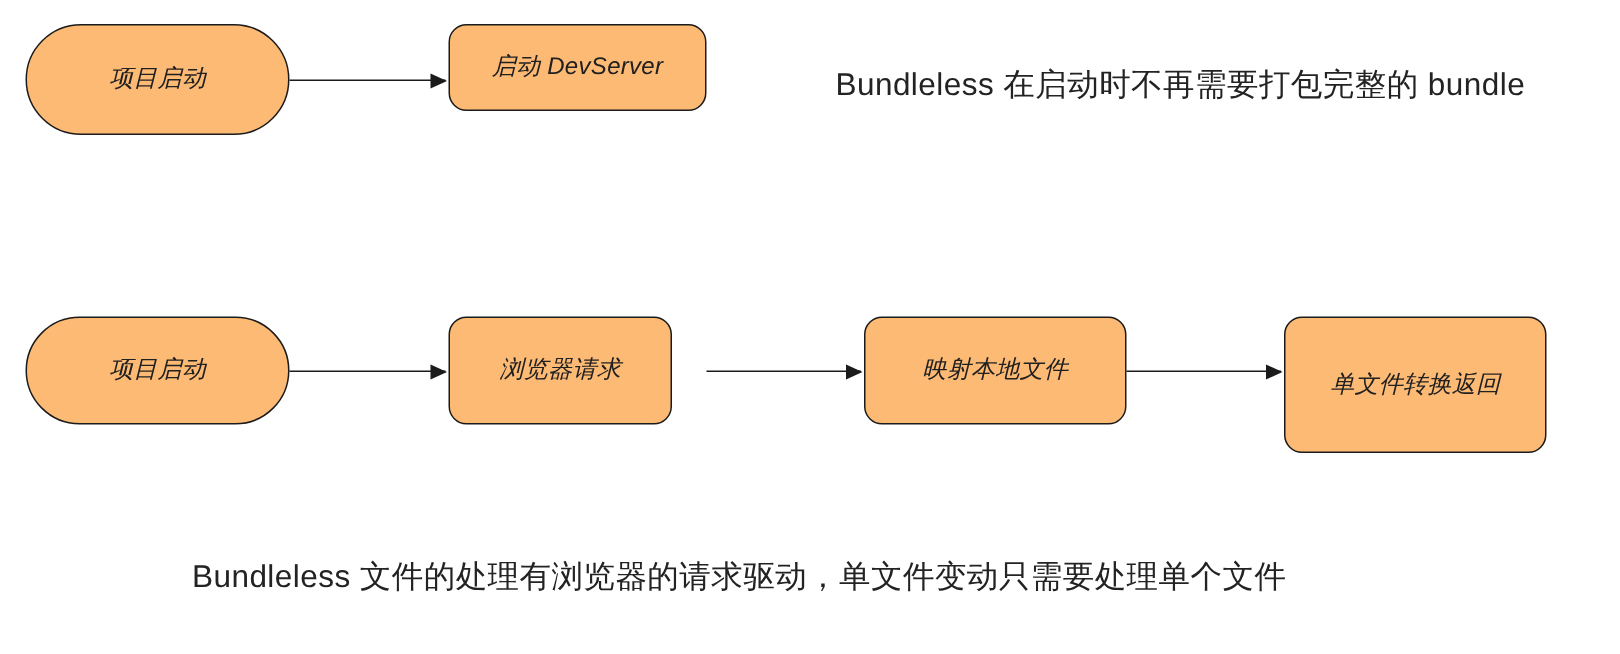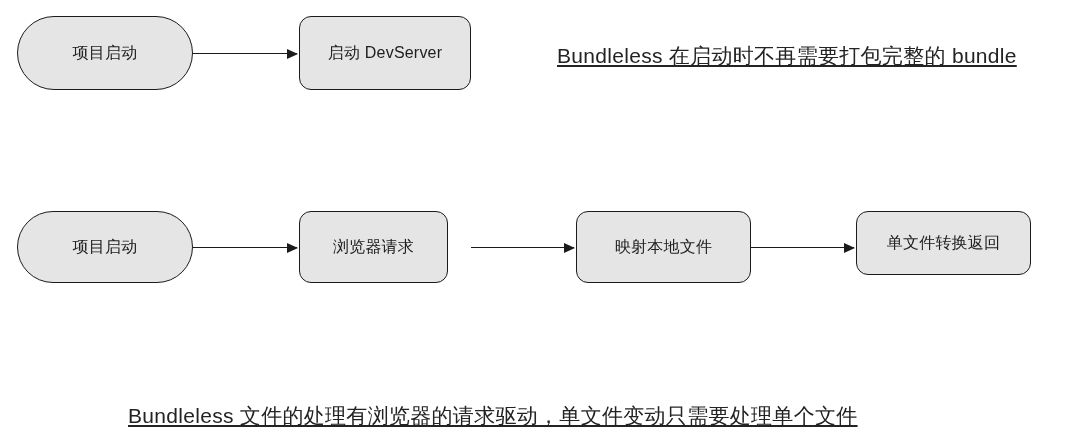--- a/index.html
+++ b/index.html
@@ -22,29 +22,30 @@
     left: 0;
     top: 0;
     width: 1080px;
     height: 436px;
   }
 
   
   .node {
     position: absolute;
     box-sizing: border-box;
-    background: #e5e5e5;
+    background: #fdba74;
     border: 1.6px solid #1b1b1b;
     display: flex;
     align-items: center;
     justify-content: center;
     text-align: center;
     line-height: 1.2;
     color: #202020;
     letter-spacing: 0.2px;
+    font-style: italic;
   }
   .node.rect { border-radius: 12px; }
   .node.pill { border-radius: 999px; }
   .node-label {
     display: block;
     font-size: 16px;
     white-space: nowrap;
   }
 
   
@@ -65,35 +66,34 @@
     border-bottom: 5.5px solid transparent;
   }
 
   
   .caption {
     position: absolute;
     font-size: 21px;
     color: #232323;
     white-space: nowrap;
     letter-spacing: 0.3px;
-    text-decoration: underline;
   }
 </style>
 </head>
 <body>
 
 <div id="canvas">
 
   <div class="node pill" style="left:17px; top:16px; width:176px; height:74px;">
     <span class="node-label">项目启动</span>
   </div>
 
   <div class="arrow" style="left:193px; top:53px; width:104px;"></div>
 
-  <div class="node rect" style="left:299px; top:16px; width:172px; height:74px;text-align:right;">
+  <div class="node rect" style="left:299px; top:16px; width:172px; height:58px;text-align:right;">
     <span class="node-label">启动 DevServer</span>
   </div>
 
   <div class="caption" style="left:557px; top:42px;">Bundleless 在启动时不再需要打包完整的 bundle</div>
 
   <div class="node pill" style="left:17px; top:211px; width:176px; height:72px;">
     <span class="node-label">项目启动</span>
   </div>
 
   <div class="arrow" style="left:193px; top:247px; width:104px;"></div>
@@ -103,19 +103,19 @@
   </div>
 
   <div class="arrow" style="left:471px; top:247px; width:103px;"></div>
 
   <div class="node rect" style="left:576px; top:211px; width:175px; height:72px;">
     <span class="node-label">映射本地文件</span>
   </div>
 
   <div class="arrow" style="left:751px; top:247px; width:103px;"></div>
 
-  <div class="node rect" style="left:856px; top:211px; width:175px; height:64px;">
+  <div class="node rect" style="left:856px; top:211px; width:175px; height:91px;">
     <span class="node-label">单文件转换返回</span>
   </div>
 
-  <div class="caption" style="left:128px; top:402px;">Bundleless 文件的处理有浏览器的请求驱动，单文件变动只需要处理单个文件</div>
+  <div class="caption" style="left:128px; top:370px;">Bundleless 文件的处理有浏览器的请求驱动，单文件变动只需要处理单个文件</div>
 
 </div>
 
 </body></html>

